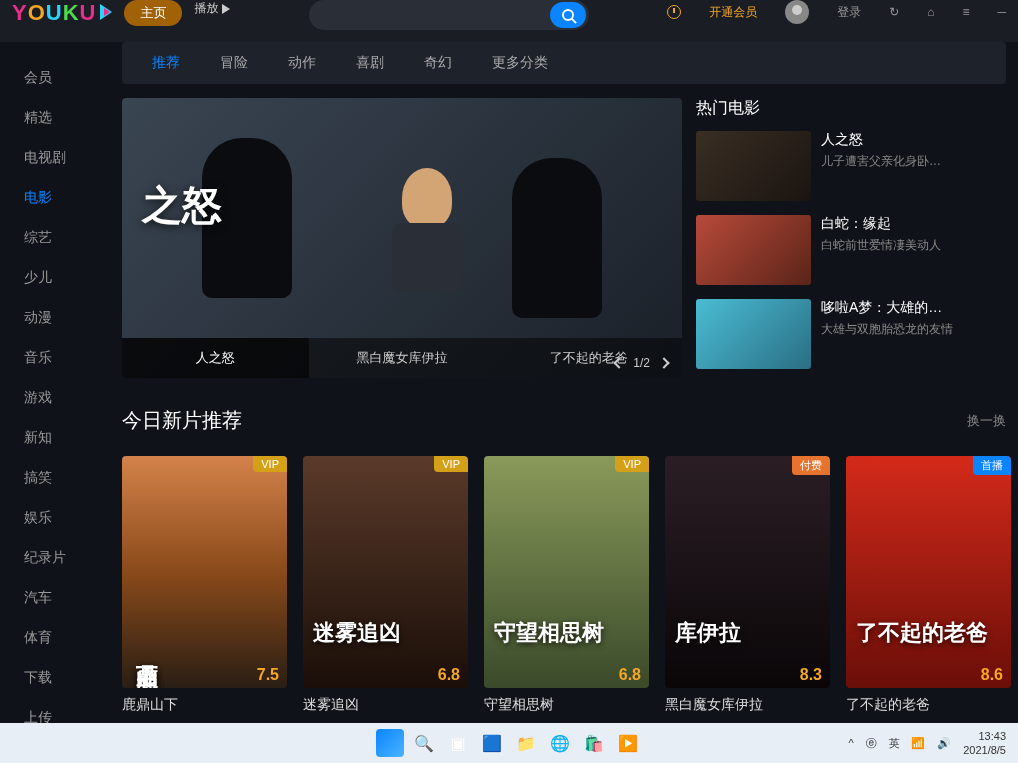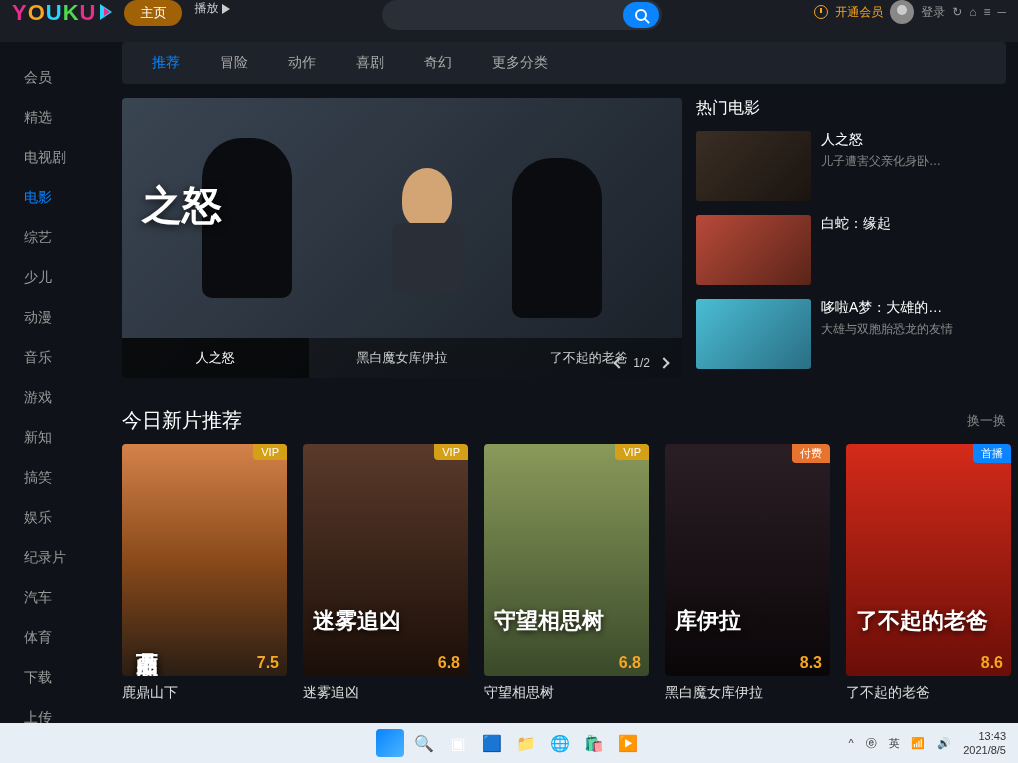--- a/index.html
+++ b/index.html
@@ -12,21 +12,21 @@
 .logo-tri::after{content:'';position:absolute;left:-8px;top:-4px;width:0;height:0;border-style:solid;border-width:4px 0 4px 6px;border-color:transparent transparent transparent #e62e8a}
 .pill{background:#a16207;padding:4px 16px;border-radius:14px;font-size:13px}
 .nav-link{color:#ccc;font-size:12px;display:flex;align-items:center;gap:4px}
 .tri-r{width:0;height:0;border-style:solid;border-width:5px 0 5px 8px;border-color:transparent transparent transparent #ccc}
 .search-wrap{flex:1;display:flex;justify-content:center}
 .search{display:flex;align-items:center;background:#2a2e36;border-radius:18px;width:280px;height:30px;padding:0 3px 0 14px}
 .search input{flex:1;background:transparent;border:none;outline:none;color:#fff;font-size:12px}
 .search-btn{background:#0a84ff;width:36px;height:26px;border-radius:13px;display:flex;align-items:center;justify-content:center}
 .mag{width:12px;height:12px;border:2px solid #fff;border-radius:50%;position:relative}
 .mag::after{content:'';position:absolute;width:2px;height:6px;background:#fff;bottom:-5px;right:-3px;transform:rotate(-45deg)}
-.hdr-right{display:flex;align-items:center;gap:7px;color:#999;font-size:12px}
+.hdr-right{display:flex;align-items:center;gap:28px;color:#999;font-size:12px}
 .clock-ico{width:14px;height:14px;border:1.5px solid #f5a623;border-radius:50%;position:relative}
 .clock-ico::after{content:'';position:absolute;width:1.5px;height:5px;background:#f5a623;left:5px;top:2px}
 .vip-text{color:#f5a623}
 .avatar{width:24px;height:24px;background:#888;border-radius:50%;display:flex;align-items:center;justify-content:center}
 .avatar::after{content:'';width:10px;height:10px;background:#ccc;border-radius:50%;margin-top:-4px}
 .body{flex:1;display:flex;overflow:hidden}
 .sidebar{width:110px;background:#0f1319;padding:16px 0;overflow-y:auto}
 .side-item{padding:11px 24px;color:#999;font-size:14px;cursor:pointer}
 .side-item.active{color:#0a84ff}
 .main{flex:1;overflow-y:auto;padding:0 12px 12px}
@@ -51,21 +51,21 @@
 .hot-panel{flex:1}
 .hot-title{font-size:16px;margin-bottom:12px}
 .hot-item{display:flex;gap:10px;margin-bottom:14px}
 .hot-thumb{width:115px;height:70px;background:linear-gradient(135deg,#4a3828,#2a1e14);border-radius:3px;position:relative;overflow:hidden;flex-shrink:0}
 .hot-thumb.t1{background:linear-gradient(135deg,#3a2e24,#1a1410)}
 .hot-thumb.t2{background:linear-gradient(135deg,#b84a3a,#5a2418)}
 .hot-thumb.t3{background:linear-gradient(135deg,#4abdd4,#2a6e84)}
 .hot-info{flex:1;min-width:0}
 .hot-name{font-size:14px;margin-bottom:4px;white-space:nowrap;overflow:hidden;text-overflow:ellipsis}
 .hot-desc{font-size:12px;color:#888;white-space:nowrap;overflow:hidden;text-overflow:ellipsis}
-.section-hdr{display:flex;justify-content:space-between;align-items:center;margin-bottom:10px}
+.section-hdr{display:flex;justify-content:space-between;align-items:center;margin-bottom:22px}
 .section-title{font-size:20px}
 .refresh-link{color:#888;font-size:13px;cursor:pointer}
 .grid{display:flex;gap:16px}
 .card{width:165px}
 .poster{width:165px;height:232px;border-radius:4px;position:relative;overflow:hidden}
 .badge{position:absolute;top:0;right:0;padding:2px 8px;font-size:11px;color:#fff;border-radius:0 4px 0 4px}
 .badge.vip{background:#d4a017}.badge.pay{background:#e6732e}.badge.first{background:#0a84ff}
 .rating{position:absolute;bottom:4px;right:8px;color:#f5a623;font-size:16px;font-weight:600}
 .card-title{font-size:14px;margin-top:8px;color:#ddd}
 .p1{background:linear-gradient(180deg,#d4824a 0%,#8a4a1a 50%,#2a1e14 100%)}
@@ -171,20 +171,21 @@
                 <div class="hot-thumb t1"></div>
                 <div class="hot-info">
                   <div class="hot-name">人之怒</div>
                   <div class="hot-desc">儿子遭害父亲化身卧…</div>
                 </div>
               </div>
               <div class="hot-item">
                 <div class="hot-thumb t2"></div>
                 <div class="hot-info">
                   <div class="hot-name">白蛇：缘起</div>
+                  <div class="hot-desc">白蛇前世爱情凄美动人</div>
                 </div>
               </div>
               <div class="hot-item">
                 <div class="hot-thumb t3"></div>
                 <div class="hot-info">
                   <div class="hot-name">哆啦A梦：大雄的…</div>
                   <div class="hot-desc">大雄与双胞胎恐龙的友情</div>
                 </div>
               </div>
             </div>

